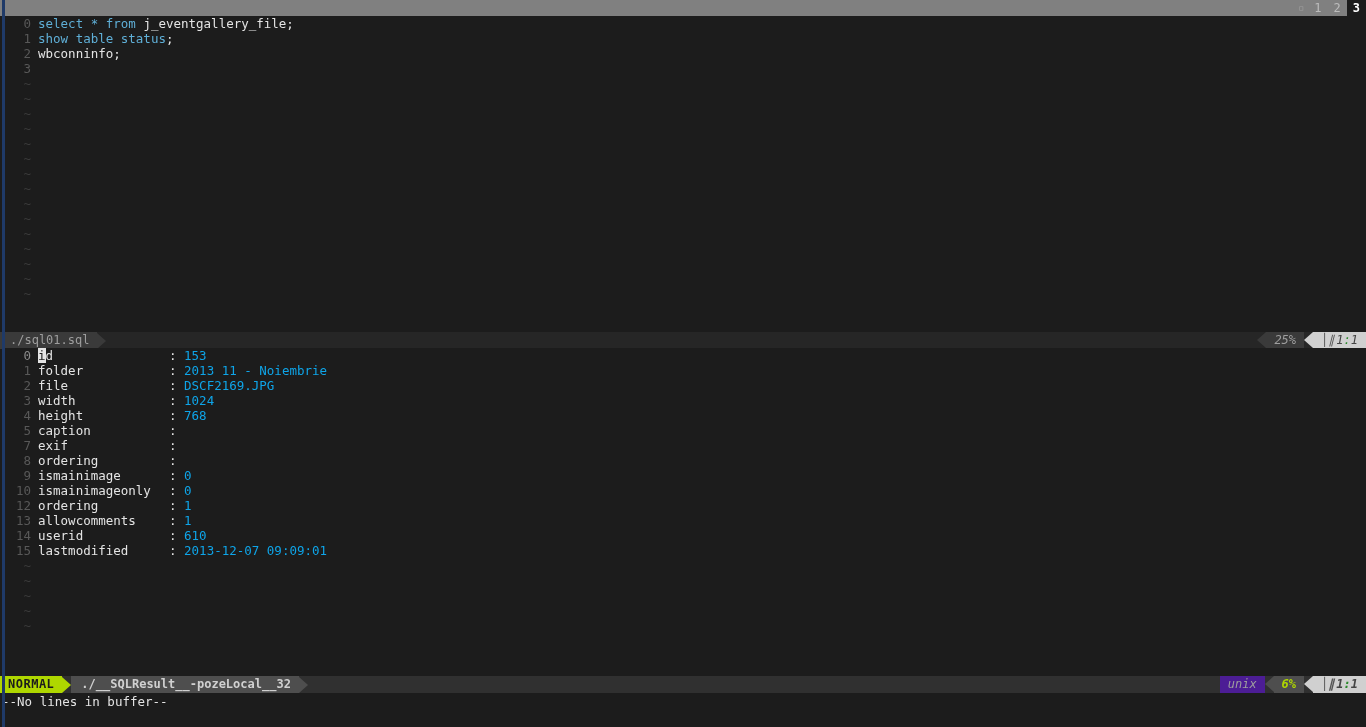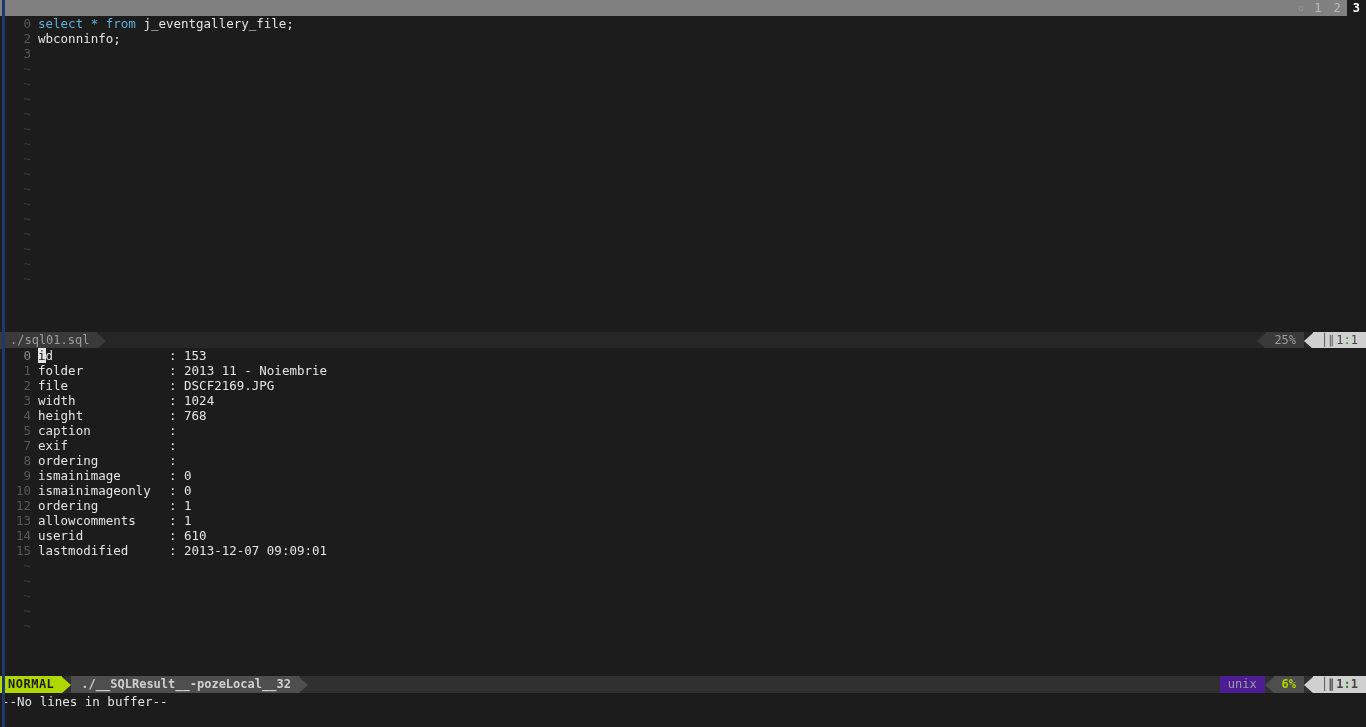--- a/index.html
+++ b/index.html
@@ -116,21 +116,21 @@
     align-items: stretch;
     font-size: 12px;
     box-sizing: border-box;
     overflow: hidden;
   }
   #status-top    { top: 332px; background: #262626; }
   #status-bottom { top: 676px; background: #303030; }
 
   .sl-left  { display: flex; align-items: flex-end; }
   .sl-spacer{ flex: 1 1 auto; }
-  .sl-right { display: flex; align-items: center; }
+  .sl-right { display: flex; align-items: flex-start; font-style: italic; }
 
   .seg {
     display: flex;
     align-items: center;
     padding: 0 8px;
     height: 17px;
     line-height: 17px;
     white-space: nowrap;
   }
 
@@ -233,38 +233,39 @@
     line-height: 17px;
     color: #e4e4e4;
     background: #1c1c1c;
     white-space: pre;
     font-size: 12.5px;
   }
 
   
   .kvkey  { display: inline-block; width: 131px; color: #e4e4e4; }
   .kvsep  { color: #e4e4e4; }
-  .kvval  { color: #e5e5e5; text-align: right; }
+  .kvval  { color: #0ea5e9; text-align: right; }
 </style>
 </head>
 <body>
 
 <div id="app">
 
   <div class="win-edge"></div>
 
   <div class="tabline">
     <span class="tab sq">▫</span>
     <span class="tab">1</span>
     <span class="tab">2</span>
     <span class="tab active">3</span>
   </div>
 
   <div class="pane" id="pane-top">
       <div class="line"><span class="lnum">0</span><span class="kw">select</span><span class="txt"> </span><span class="kw">*</span><span class="txt"> </span><span class="kw">from</span><span class="txt"> j_eventgallery_file;</span></div>
+      <div class="line"><span class="lnum">1</span><span class="kw">show table status</span><span class="txt">;</span></div>
       <div class="line"><span class="lnum">2</span><span class="txt">wbconninfo;</span></div>
       <div class="line"><span class="lnum">3</span></div>
       <div class="line"><span class="tilde">~</span></div>
       <div class="line"><span class="tilde">~</span></div>
       <div class="line"><span class="tilde">~</span></div>
       <div class="line"><span class="tilde">~</span></div>
       <div class="line"><span class="tilde">~</span></div>
       <div class="line"><span class="tilde">~</span></div>
       <div class="line"><span class="tilde">~</span></div>
       <div class="line"><span class="tilde">~</span></div>

